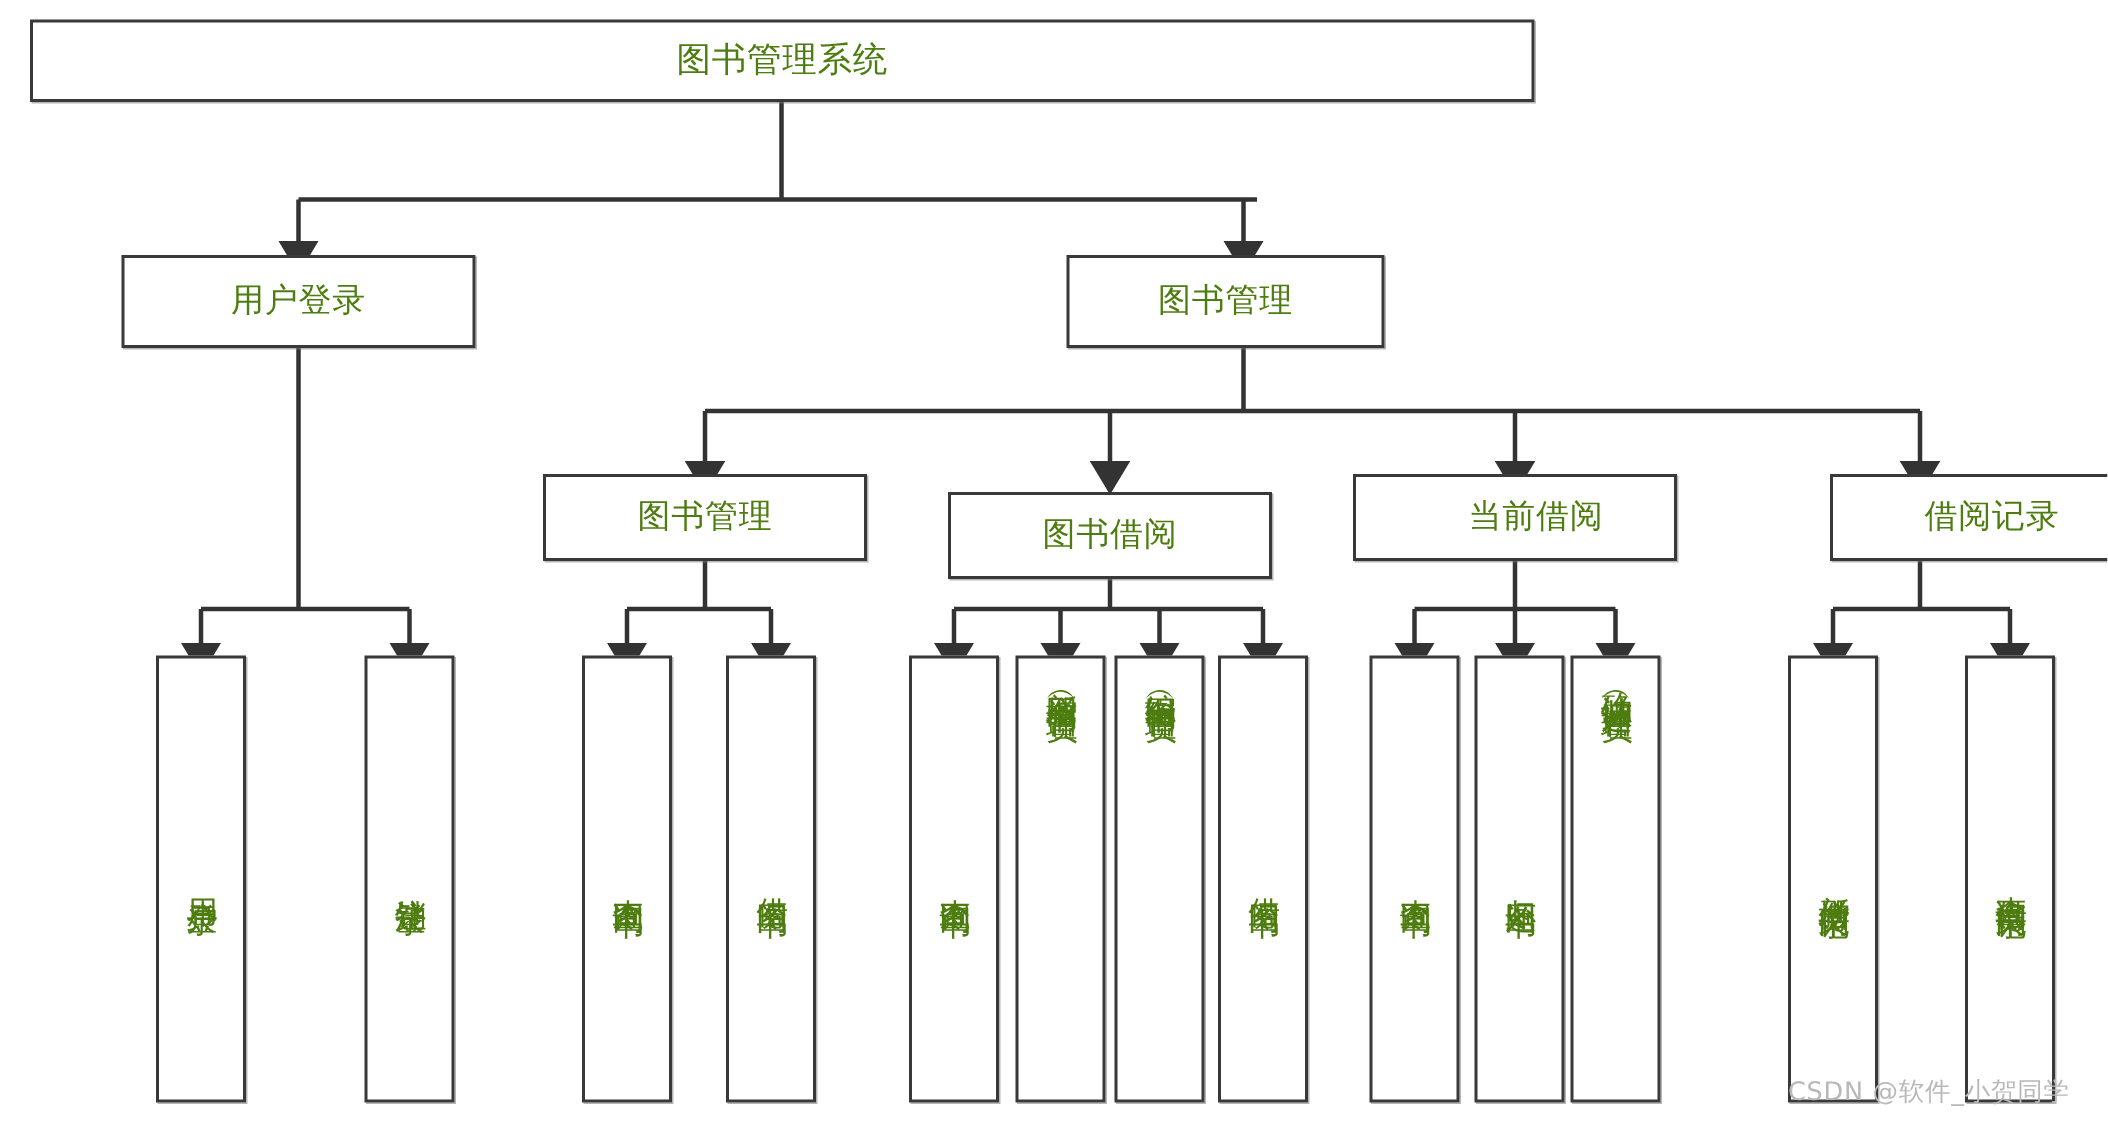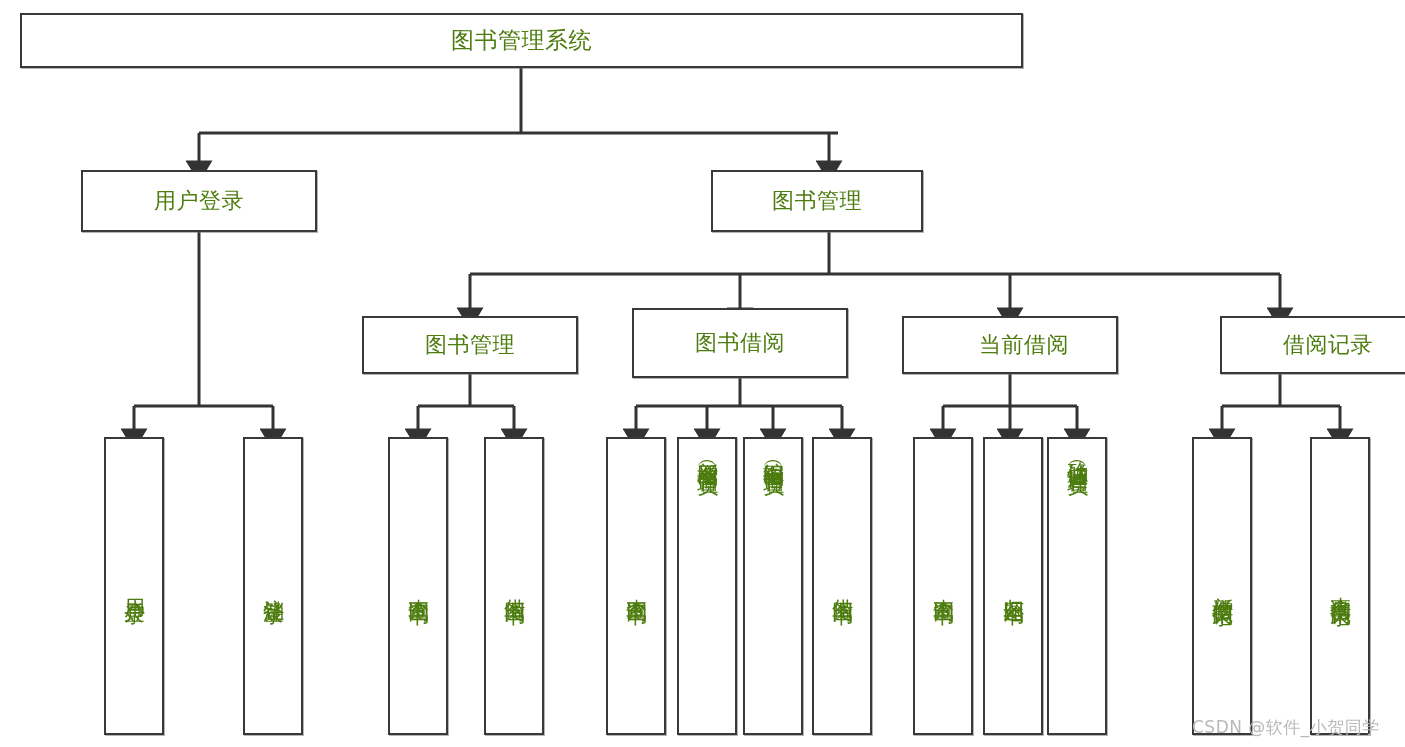--- a/index.html
+++ b/index.html
@@ -136,21 +136,21 @@
   <div class="node h" style="left:81px; top:170px; width:236px; height:62px;">
     <span class="label">用户登录</span>
   </div>
   <div class="node h" style="left:711px; top:170px; width:212px; height:62px;">
     <span class="label">图书管理</span>
   </div>
 
   <div class="node h" style="left:362px; top:316px; width:216px; height:58px;">
     <span class="label">图书管理</span>
   </div>
-  <div class="node h" style="left:632px; top:308px; width:216px; height:70px;">
+  <div class="node h" style="left:632px; top:328px; width:216px; height:58px;">
     <span class="label">图书借阅</span>
   </div>
   <div class="node h" style="left:902px; top:316px; width:216px; height:58px;padding-left:28px;">
     <span class="label">当前借阅</span>
   </div>
   <div class="node h" style="left:1208px; top:316px; width:216px; height:58px;margin-left:12px;">
     <span class="label">借阅记录</span>
   </div>
 
   <div class="node v center" style="left:104px; top:437px; width:60px; height:298px;">

